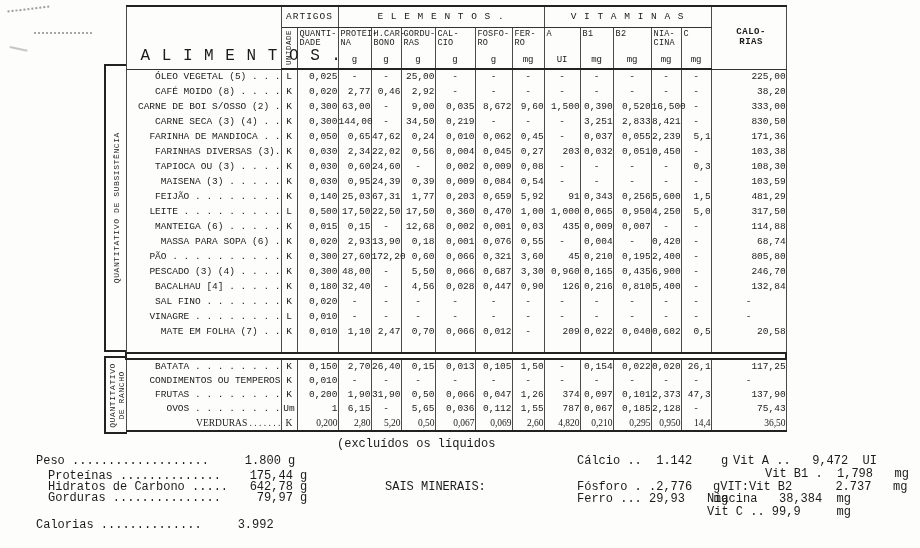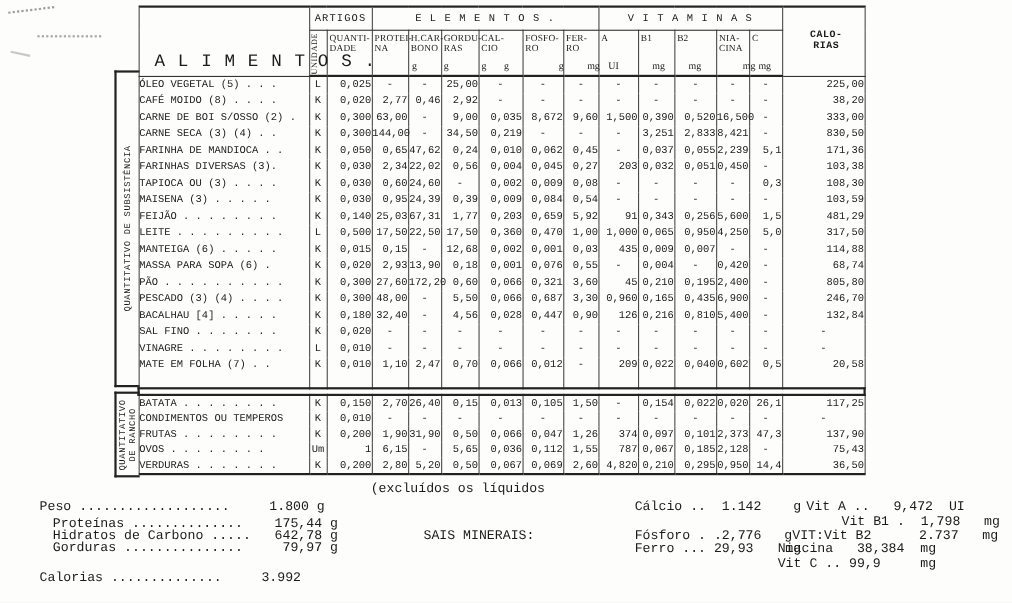--- a/index.html
+++ b/index.html
@@ -15,38 +15,38 @@
   
   table.nut{position:absolute;left:125px;top:5px;width:660px;border-collapse:collapse;table-layout:fixed;}
   table.nut th,table.nut td{padding:0;font-size:9.5px;line-height:1.1;font-weight:normal;
         border-left:1px solid #4a4a4a;border-right:1px solid #4a4a4a;overflow:visible;white-space:nowrap;}
   tr.band1 th{border-top:2px solid #222;border-bottom:1px solid #333;font-size:9.5px;text-align:center;height:20px;letter-spacing:1px;}
   tr.band2 th{border-bottom:2px solid #222;height:40px;vertical-align:top;}
   th.alimentos-cell{vertical-align:bottom;text-align:left;border-left:2px solid #222;border-bottom:2px solid #222;}
   th.alimentos-cell .al-label{display:block;padding:0 0 3px 14px;font-size:16px;letter-spacing:1px;}
   th.cal-head{border-right:2px solid #222;border-bottom:2px solid #222;vertical-align:middle;text-align:left;}
   th.cal-head div{padding-left:5px;font-size:9px;letter-spacing:.5px;font-weight:bold;}
-  .subwrap{display:flex;height:40px;font-family:Liberation Serif, serif;}
+  .subwrap{display:flex;flex-direction:column;height:40px;}
   .subwrap .hlines{padding:2px 0 0 2px;text-align:left;font-size:8.5px;letter-spacing:.2px;}
   .subwrap .unit{margin-top:auto;text-align:center;padding-bottom:2px;font-size:9px;}
   .vwrap{align-items:center;}
   .vtext{writing-mode:vertical-rl;transform:rotate(180deg);display:inline-block;}
   th.c-unid .vtext{font-size:7.5px;letter-spacing:.5px;margin-top:2px;}
 
   tbody td{height:15px;vertical-align:middle;}
   #tbody2 td{height:14px;}
-  td.c-name{text-align:left;padding-left:3px;border-left:2px solid #222;font-size:9.5px;}
+  td.c-name{text-align:right;padding-left:3px;border-left:2px solid #222;font-size:9.5px;}
   td.val{text-align:right;padding-right:4px;}
   td.dash{text-align:center;padding-right:0;}
   td.c-unid{text-align:center;}
   td.c-cal{border-right:2px solid #222;padding-right:6px;font-weight:600;}
   tr.spacer td{height:12px;}
   tr.sep-row td{height:4px;border-top:2px solid #222;border-bottom:2px solid #222;
       border-left:2px solid #222;border-right:2px solid #222;}
-  #tbody2 tr.lastrow td{border-bottom:2px solid #222;}
+  #tbody2 tr.lastrow td{border-bottom:2px solid #222;font-family:Liberation Serif, serif;}
 
   
   .secbox{position:absolute;left:104px;width:21px;border:2px solid #222;border-right:none;
       display:flex;flex-direction:row;align-items:center;justify-content:center;background:transparent;}
   .secbox .vtext{font-size:8px;letter-spacing:.6px;}
   #sec1-box{top:64px;height:284px;}
   #sec2-box{top:356px;height:74px;}
 
   
   .frag{position:absolute;font-size:12px;line-height:13px;white-space:pre;letter-spacing:0;}

